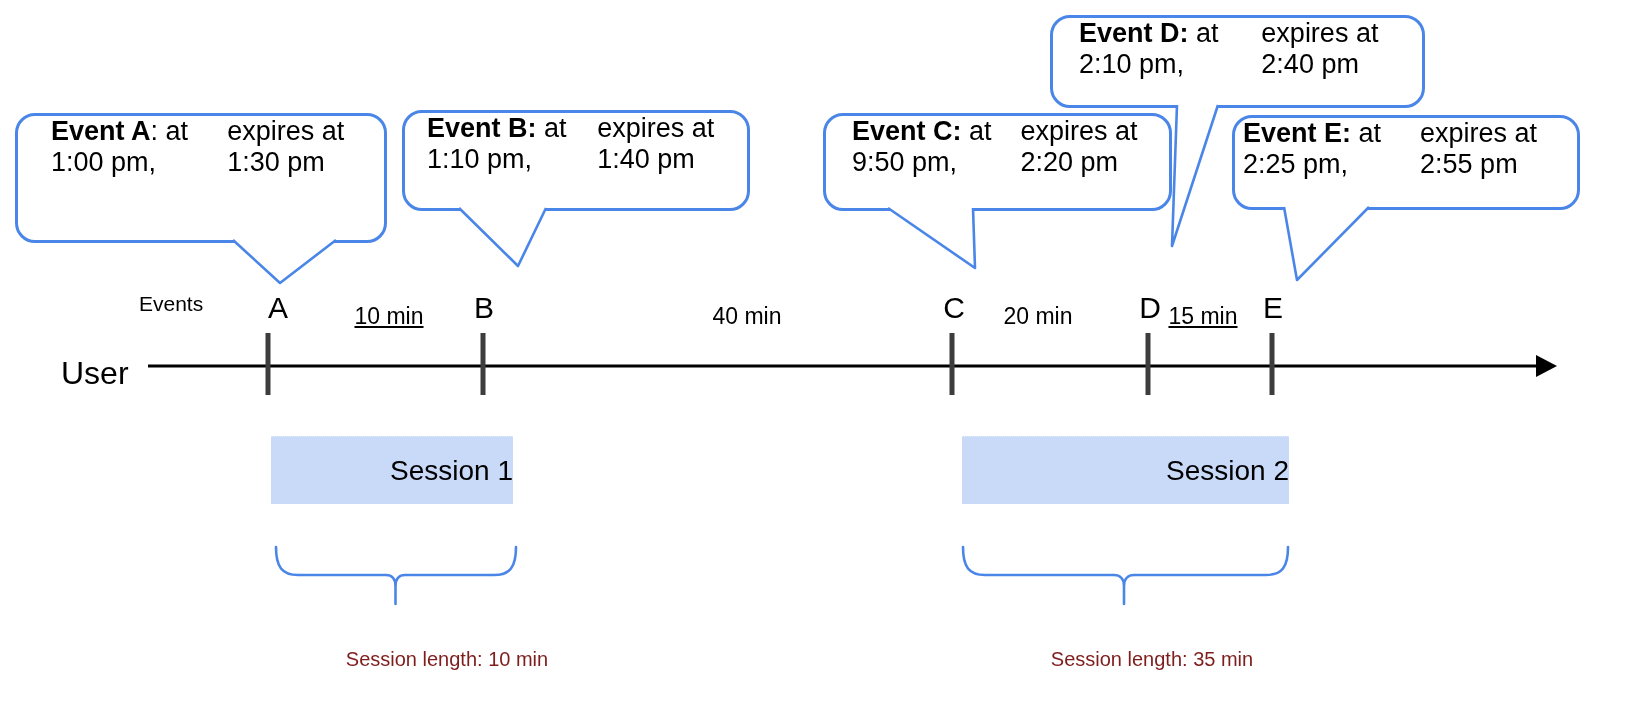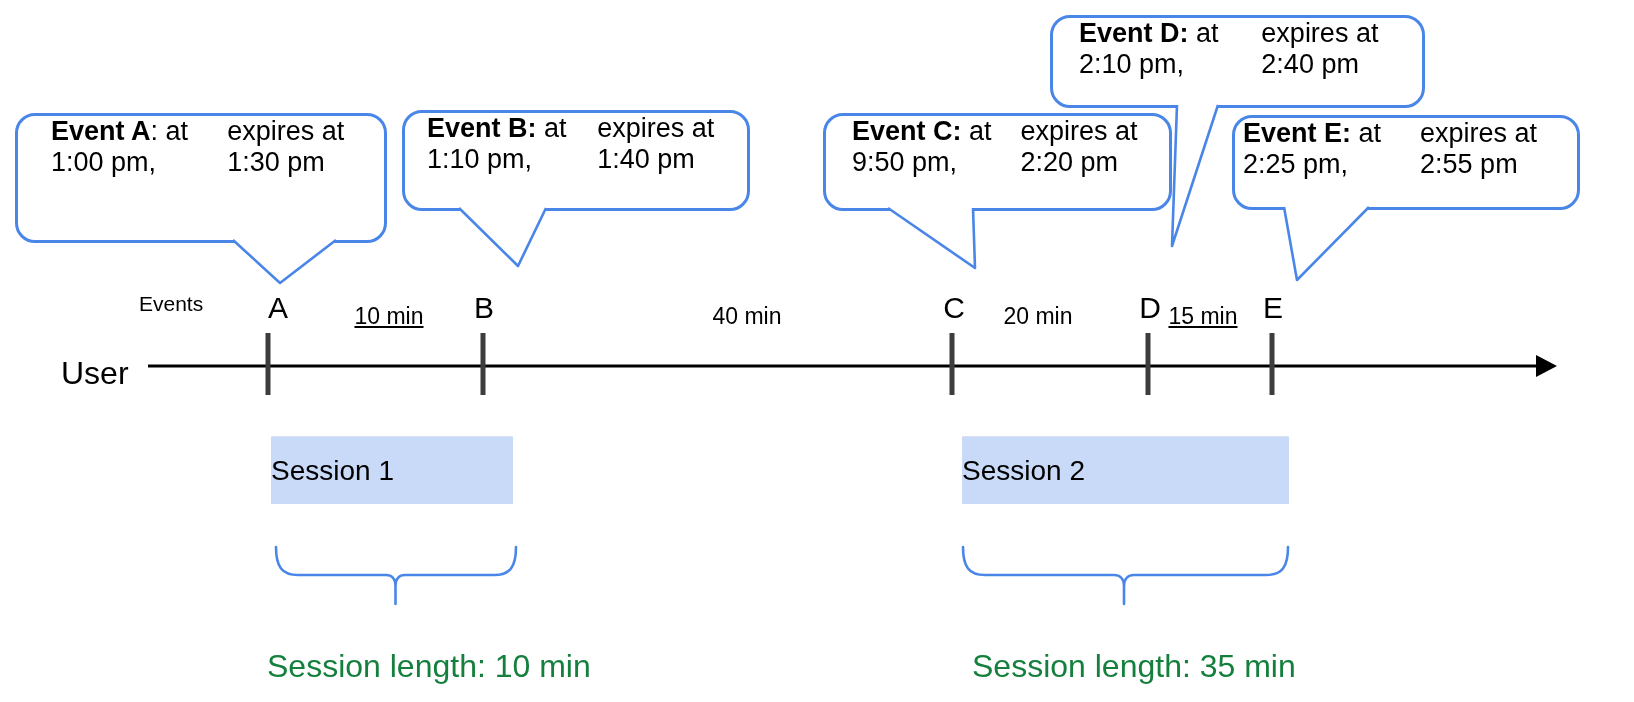--- a/index.html
+++ b/index.html
@@ -10,27 +10,27 @@
   svg.overlay{position:absolute;left:0;top:0;z-index:2;pointer-events:none;}
   .bubble{
     position:absolute;z-index:1;box-sizing:border-box;background:#fff;
     border:3px solid #4a86e8;border-radius:20px;
     display:flex;flex-direction:row;justify-content:center;
     font-size:27px;line-height:31px;color:#000;
   }
   .bubble b{font-weight:bold;}
   .session-box{
     position:absolute;z-index:1;background:#c9daf8;border-top:1px dotted #e4ecfb;
-    display:flex;align-items:center;justify-content:flex-start;
+    display:flex;align-items:center;justify-content:flex-end;
     font-size:28px;color:#000;
   }
   .lbl{position:absolute;z-index:3;white-space:nowrap;}
   .letter{font-size:30px;text-align:center;width:30px;}
   .interval{font-size:23px;text-align:center;width:120px;}
-  .length-lbl{font-size:32px;text-align:left;width:360px;color:#15803d;}
+  .length-lbl{font-size:20px;text-align:center;width:360px;color:#7f1d1d;}
   .events-lbl{font-size:21px;}
   .user-lbl{font-size:32px;}
 </style>
 </head>
 <body>
 
 <div class="canvas">
 
   <div class="bubble" style="left:15px;top:113px;width:372px;height:130px;padding-left:33px;">
     <div><b>Event A</b><span>: at 1:00 pm,</span></div>

